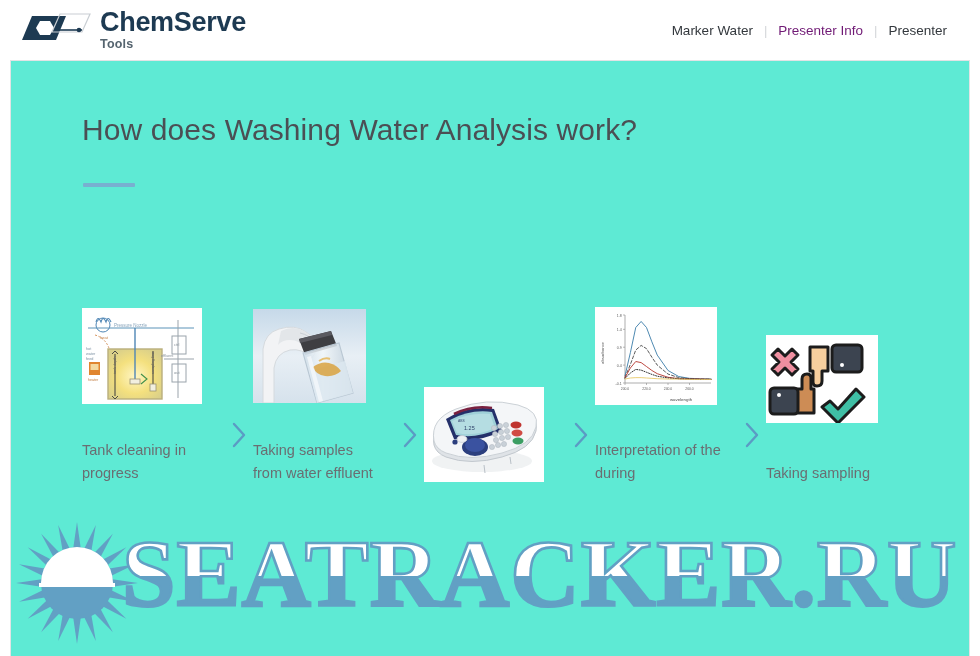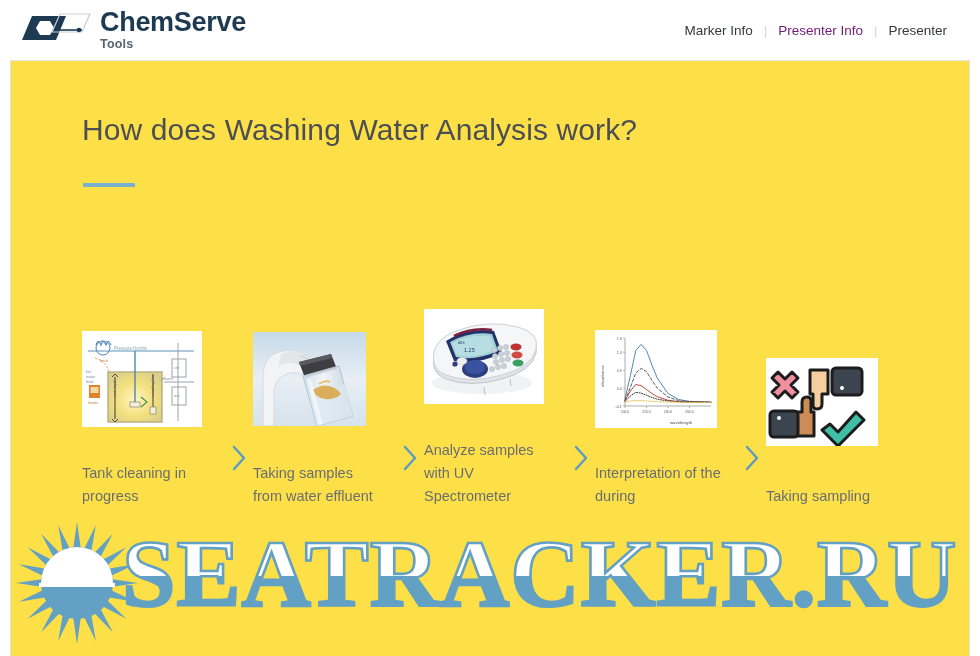--- a/index.html
+++ b/index.html
@@ -24,21 +24,21 @@
   .brand-sub { font-size: 12.5px; font-weight: bold; color: #55646f; margin-top: 2px; letter-spacing: 0.2px; }
 
   .topnav { display: flex; align-items: center; font-size: 13.5px; }
   .topnav a { color: #33383d; text-decoration: none; padding: 0 11px; white-space: nowrap; }
   .topnav a.disabled { color: #701a75; }
   .navsep { color: #d3d6d9; font-size: 13px; }
 
   
   .frame {
     position: absolute; left: 10px; top: 60px; width: 960px; height: 596px;
-    border: 1px solid #e2e3e5; border-bottom: none; background: #fde047;
+    border: 1px solid #e2e3e5; border-bottom: none; background: #5eead4;
     overflow: hidden;
   }
 
   .slide-title {
     position: absolute; left: 71px; top: 52px;
     font-size: 30px; color: #4b4f54; font-weight: normal; letter-spacing: 0.1px;
   }
   .title-rule {
     position: absolute; left: 72px; top: 122px;
     width: 52px; height: 4px; background: #78b0d0; border-radius: 1px;
@@ -112,21 +112,21 @@
           <circle cx="59" cy="20" r="2.3" fill="#1d3a52"></circle>
         </svg>
       </span>
       <span class="brand-text">
         <span class="brand-name">ChemServe</span>
         <span class="brand-sub">Tools</span>
       </span>
     </div>
 
     <div class="topnav">
-      <a href="#">Marker Info</a>
+      <a href="#">Marker Water</a>
       <span class="navsep">|</span>
       <a href="#" class="disabled">Presenter Info</a>
       <span class="navsep">|</span>
       <a href="#">Presenter</a>
     </div>
   </div>
 
   <div class="frame">
 
     <div class="slide-title">How does Washing Water Analysis work?</div>
@@ -268,21 +268,20 @@
                   <circle cx="80" cy="57" r="2.6"></circle>
               </g>
 
               <ellipse cx="92" cy="38" rx="5.5" ry="3.4" fill="#c0342f"></ellipse>
               <ellipse cx="93" cy="46" rx="5.5" ry="3.4" fill="#d04b44"></ellipse>
               <ellipse cx="94" cy="54" rx="5.5" ry="3.4" fill="#3c9e63"></ellipse>
               <path d="M60 78 l1 8 M86 70 l1 7" stroke="#b9c0c7" stroke-width="1"></path>
             </svg>
           </div>
         </div>
-        <div class="step-caption">Analyze samples with UV Spectrometer</div>
       </div>
 
       <div class="arrow">
         <svg width="16" height="26" viewBox="0 0 16 26">
             <path d="M3 2 L13 13 L3 24" fill="none" stroke="#5b9bc4" stroke-width="2.4" stroke-linecap="round" stroke-linejoin="round"></path>
           </svg>
       </div>
 
       <div class="step">
         <div class="step-figure">

